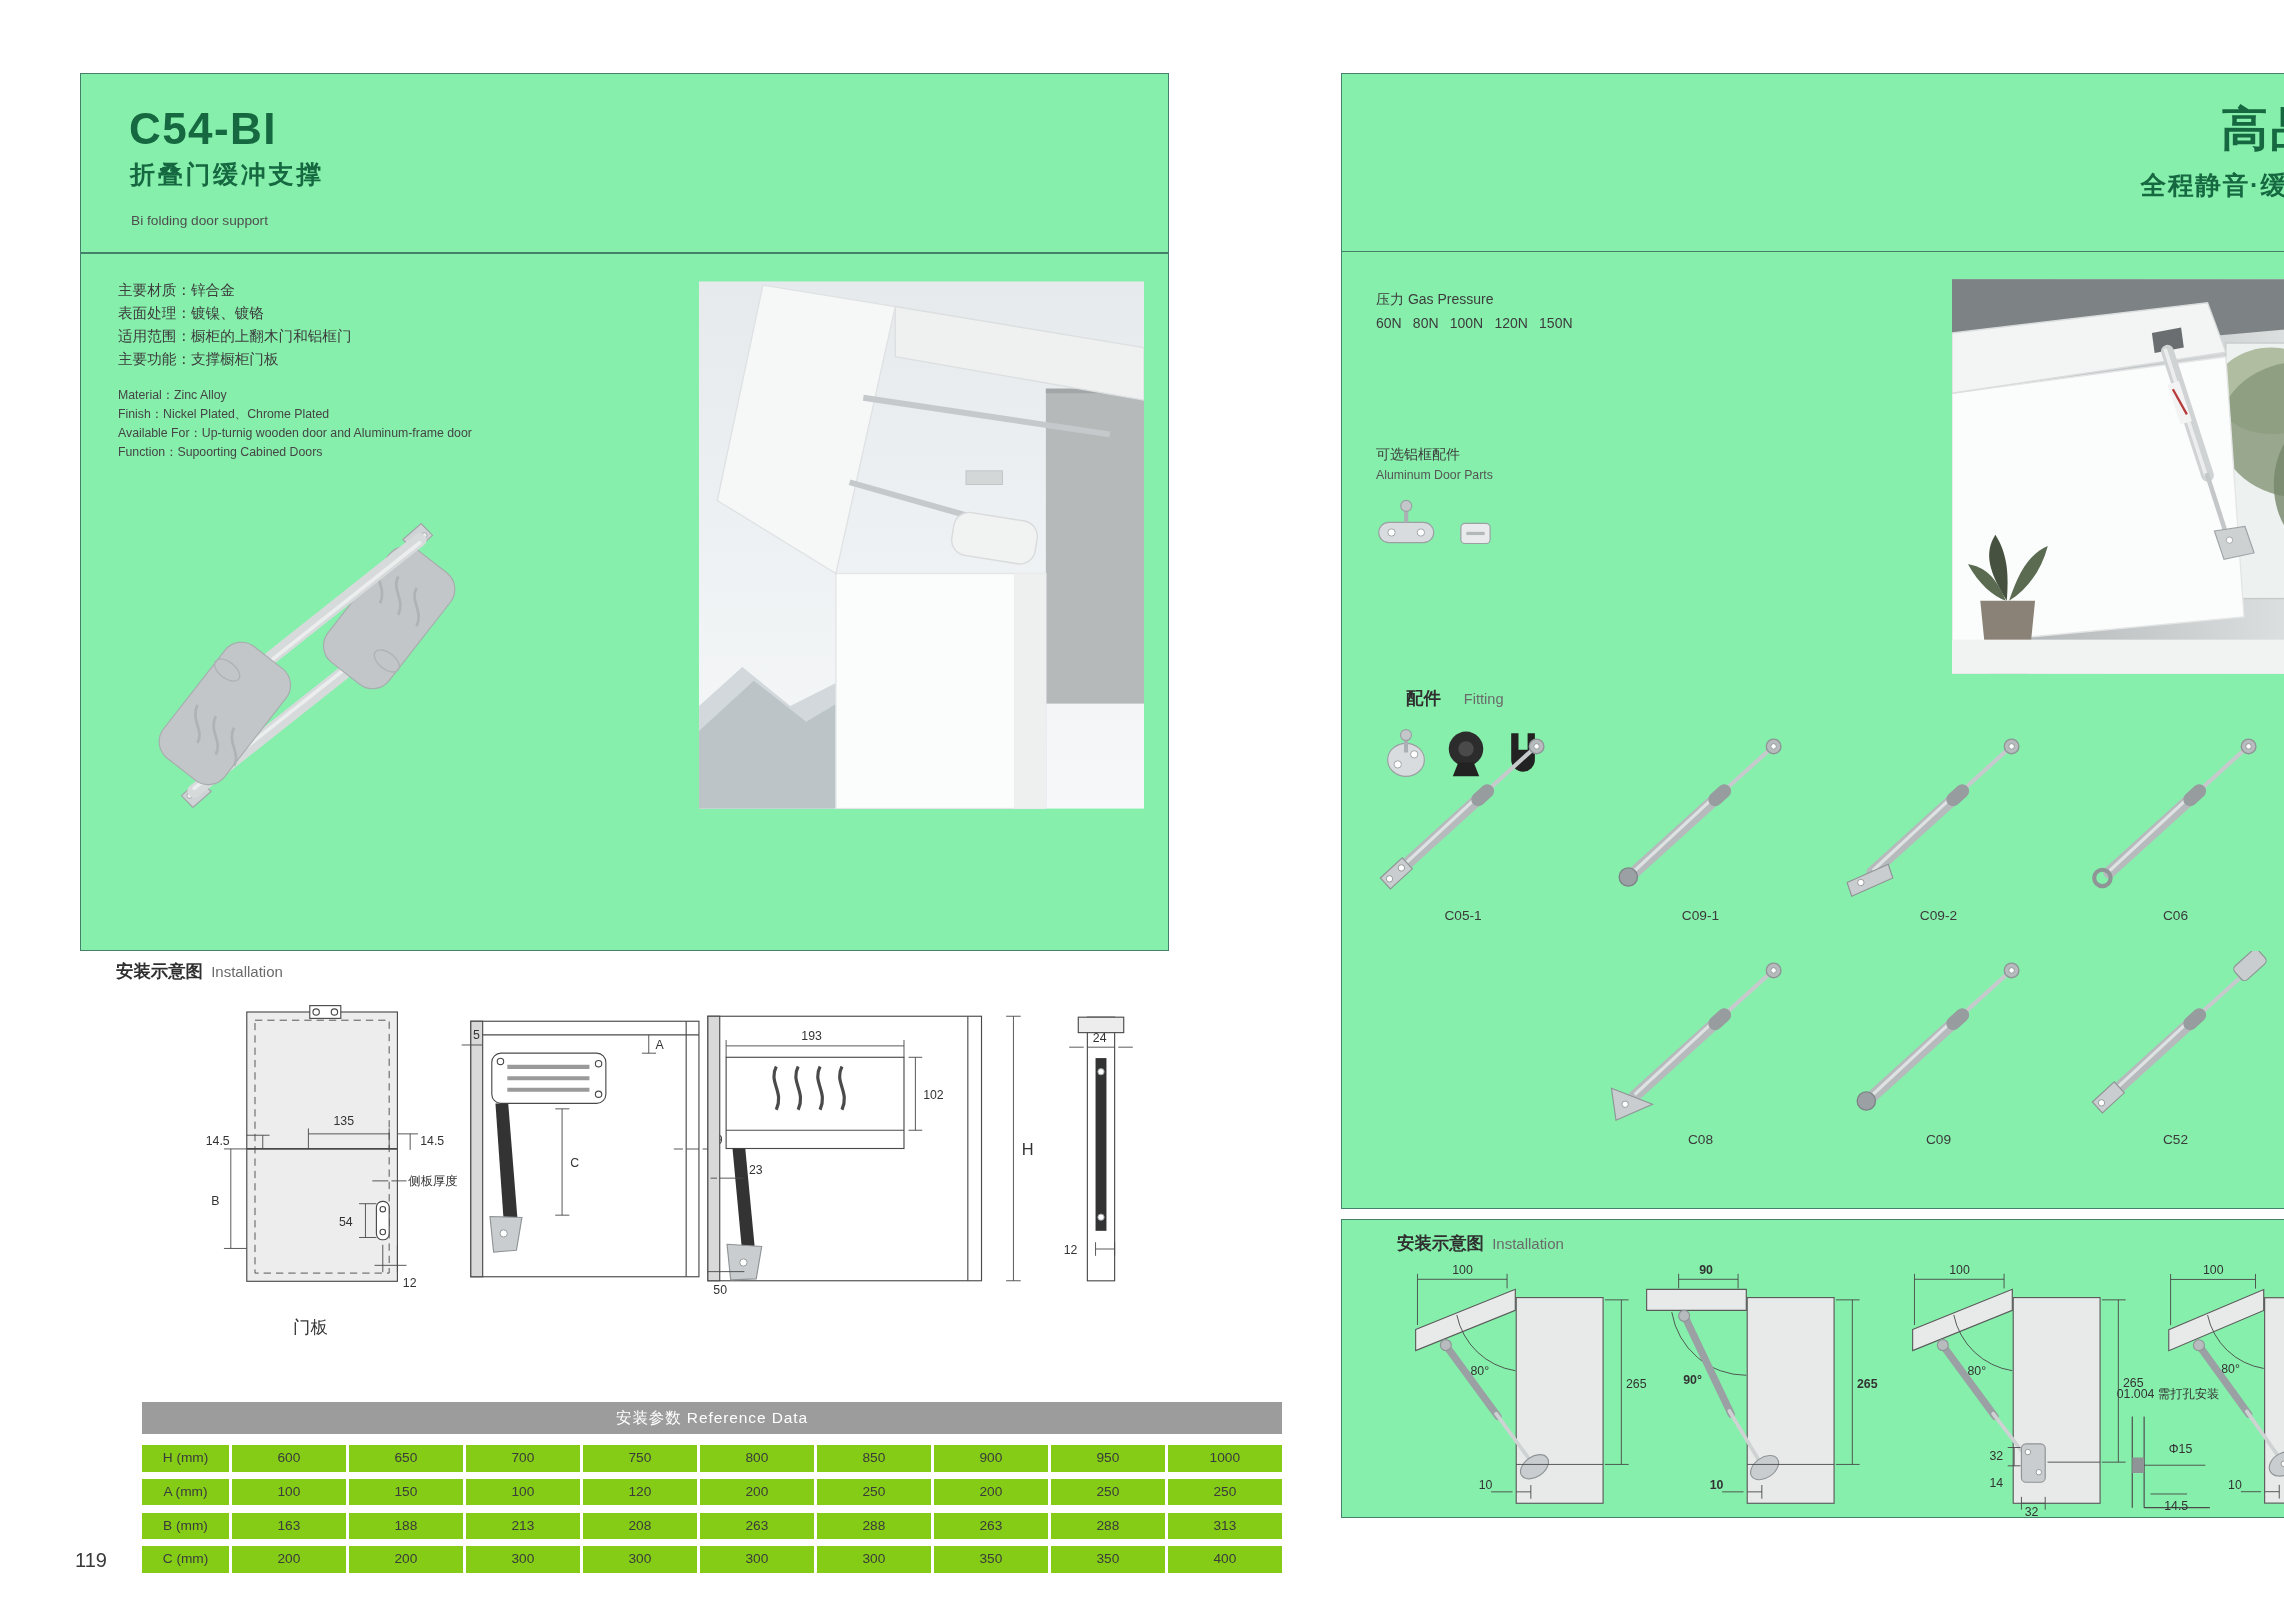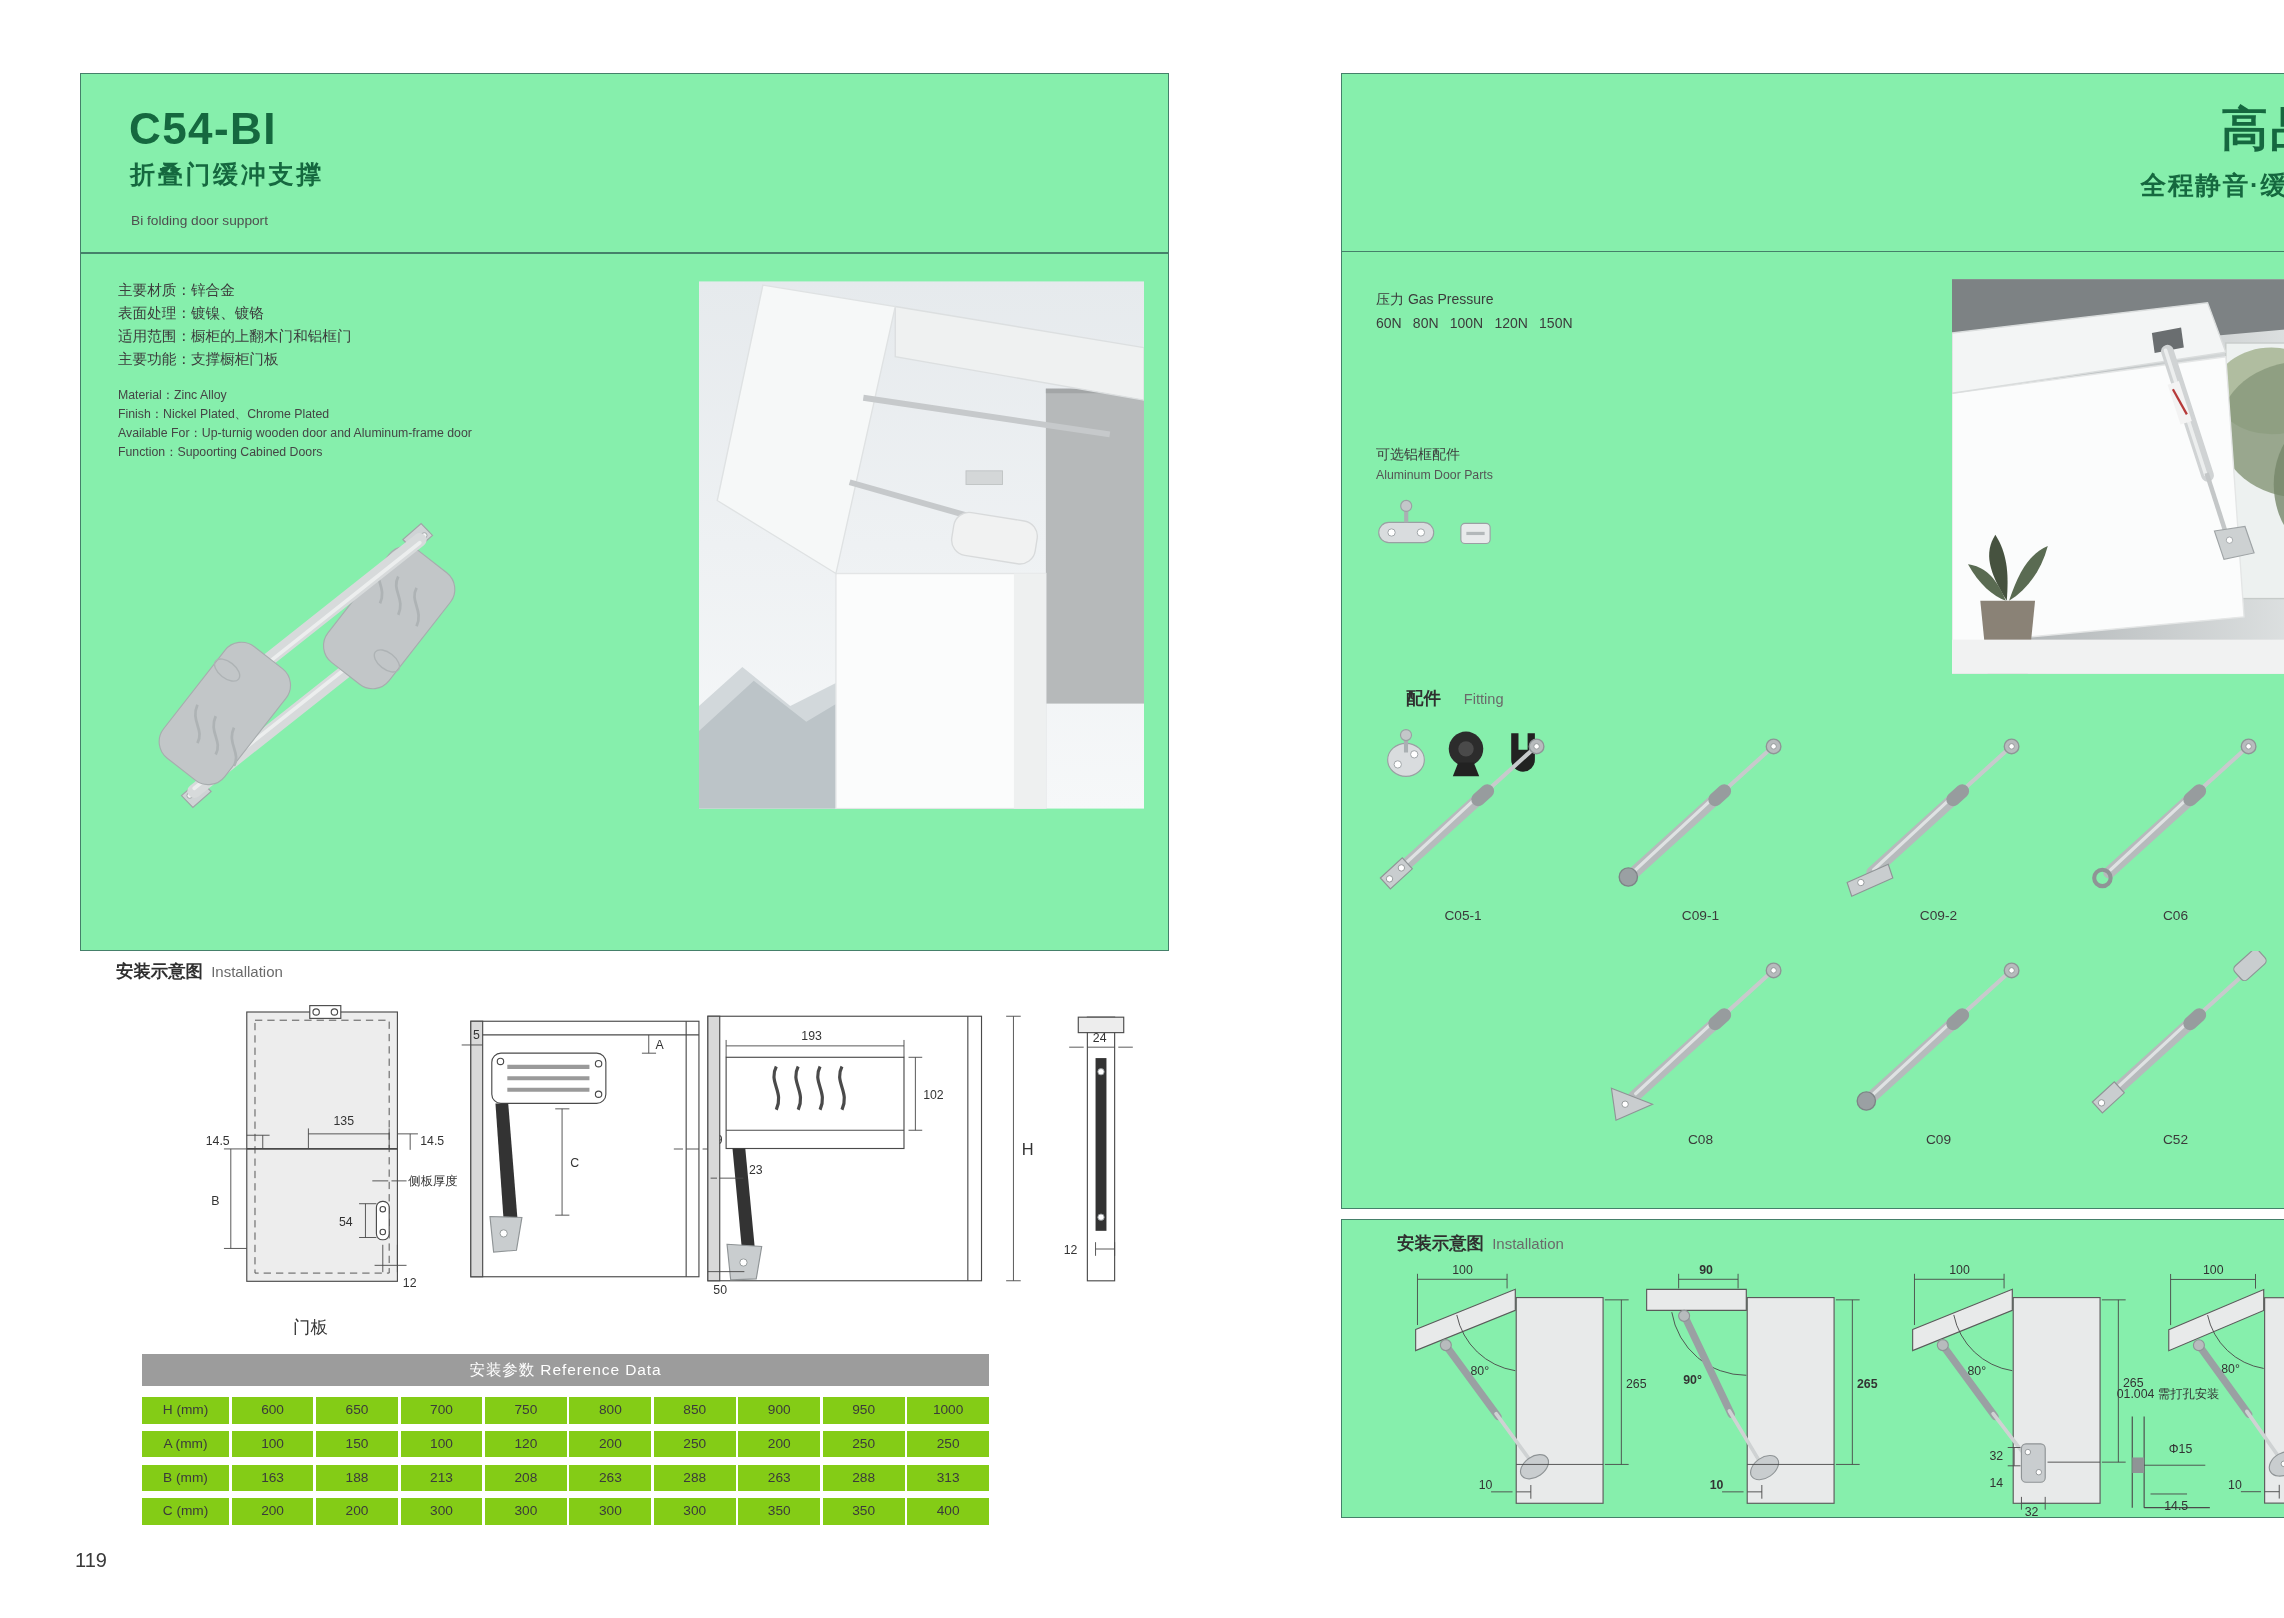--- a/index.html
+++ b/index.html
@@ -25,21 +25,21 @@
   .lp-photo{position:absolute;left:618px;top:27px;width:445px;height:528px;overflow:hidden;}
 
   
   .install-head-cn{font-size:17.4px;color:#2f2f2f;font-weight:bold;}
   .install-head-en{font-size:15px;color:#6a6a6a;margin-left:8.2px;font-weight:normal;}
 
   
   .door-label{left:242px;top:1315px;width:137px;text-align:center;font-size:17.4px;color:#333;}
 
   
-  .ref-table{left:142px;top:1354px;width:847px;}
+  .ref-table{left:142px;top:1402px;width:1140px;}
   .ref-title{height:32px;line-height:32px;background:#9c9c9c;color:#ffffff;text-align:center;font-size:15.5px;letter-spacing:0.9px;}
   .ref-grid{margin-top:11px;display:grid;grid-template-columns:87px repeat(9,1fr);column-gap:2.7px;row-gap:7.3px;}
   .ref-cell{background:#84cc16;height:26.5px;line-height:26.5px;text-align:center;font-size:13.7px;color:#3b3b3b;}
   .pg-num{font-size:20px;color:#3a3a3a;}
 
   
   .rp-header{left:1341px;top:73px;width:1055px;height:179px;text-align:right;}
   .rp-headline{position:absolute;right:25px;top:24px;font-size:47px;font-weight:bold;color:#15683f;letter-spacing:2.7px;}
   .rp-sub-cn{position:absolute;right:25px;top:94px;font-size:25.6px;font-weight:bold;color:#15683f;letter-spacing:1.8px;}
 

